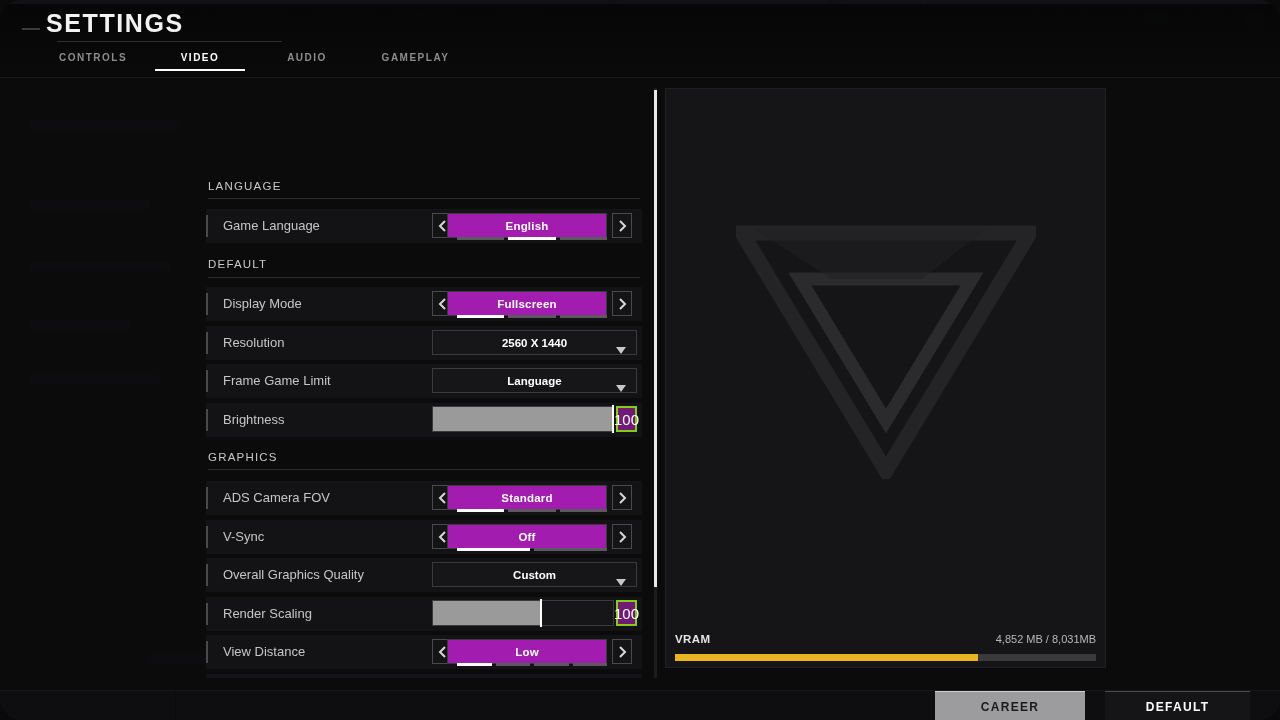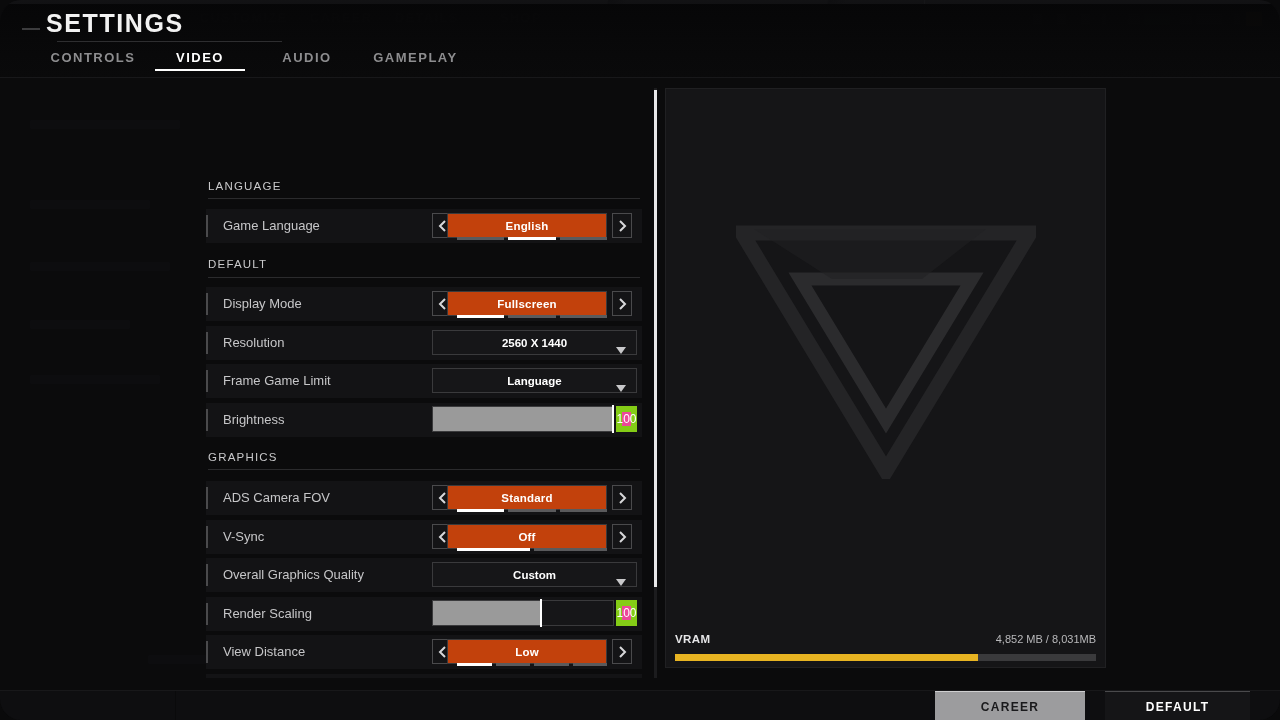--- a/index.html
+++ b/index.html
@@ -56,21 +56,21 @@
   .page-title {
     position:absolute; left:46px; top:9px;
     font-size:25px; font-weight:bold; letter-spacing:1.6px; color:#f2f2f2;
   }
   .title-underline {
     position:absolute; left:57px; top:41px; width:225px; height:1px; background:#2e2e30;
   }
   .tabbar { position:absolute; left:0; top:44px; width:1280px; height:30px; }
   .tab {
     position:absolute; top:0; height:28px; line-height:28px;
-    font-size:13px; font-weight:bold; letter-spacing:1.5px;
+    font-size:10px; font-weight:bold; letter-spacing:1.5px;
     color:#8d8d8f; cursor:pointer; text-align:center;
   }
   .tab.active { color:#ffffff; }
   .tab-underline {
     position:absolute; top:25px; height:2px; background:#ffffff;
   }
   .hdr-bottomline {
     position:absolute; left:0; top:77px; width:1280px; height:1px; background:#18181a;
   }
 
@@ -105,21 +105,21 @@
   .sp-btn {
     position:absolute; top:0; width:20px; height:25px;
     border:1px solid #4a4a4c; background:#141416;
     display:flex; align-items:center; justify-content:center; cursor:pointer;
   }
   .sp-btn.left { left:0; }
   .sp-btn.right { right:0; }
   .sp-btn svg { display:block; }
   .sp-box {
     position:absolute; left:15px; right:25px; top:0; height:25px;
-    border:1px solid #3a3a3c; background:#c2410c;
+    border:1px solid #3a3a3c; background:#a21caf;
   }
   .sp-val {
     position:absolute; inset:0; display:flex; align-items:center; justify-content:center;
     font-size:11.5px; font-weight:bold; color:#ffffff; letter-spacing:.2px;
   }
   .sp-seg {
     position:absolute; left:25px; right:25px; bottom:-1px; height:3px;
     display:flex; gap:4px;
   }
   .sp-seg i { flex:1; height:3px; background:#5a5a5c; display:block; }
@@ -139,23 +139,23 @@
   
   .slider { position:absolute; left:226px; top:3px; width:205px; height:27px; }
   .sl-track {
     position:absolute; left:0; top:0; width:182px; height:26px;
     border:1px solid #3a3a3c; background:#161618;
   }
   .sl-fill { position:absolute; left:0; top:0; height:24px; background:#9a9a9a; }
   .sl-handle { position:absolute; top:-2px; width:2px; height:28px; background:#ffffff; }
   .sl-box {
     position:absolute; right:0; top:0; width:21px; height:26px;
-    border:6px solid #84cc16; background:#ec4899;
+    border:2px solid #84cc16; background:#701a75;
     display:flex; align-items:center; justify-content:center;
-    font-size:12px; color:#ffffff;
+    font-size:15px; color:#ffffff;
   }
 
   
   .scrollbar { position:absolute; left:654px; top:88px; width:3px; height:590px; }
   .sb-track { position:absolute; left:0; top:0; width:3px; height:590px; background:#1c1c1e; }
   .sb-thumb { position:absolute; left:0; width:3px; background:#e9e9ea; }
 
   
   .preview {
     position:absolute; left:665px; top:88px; width:441px; height:580px;

